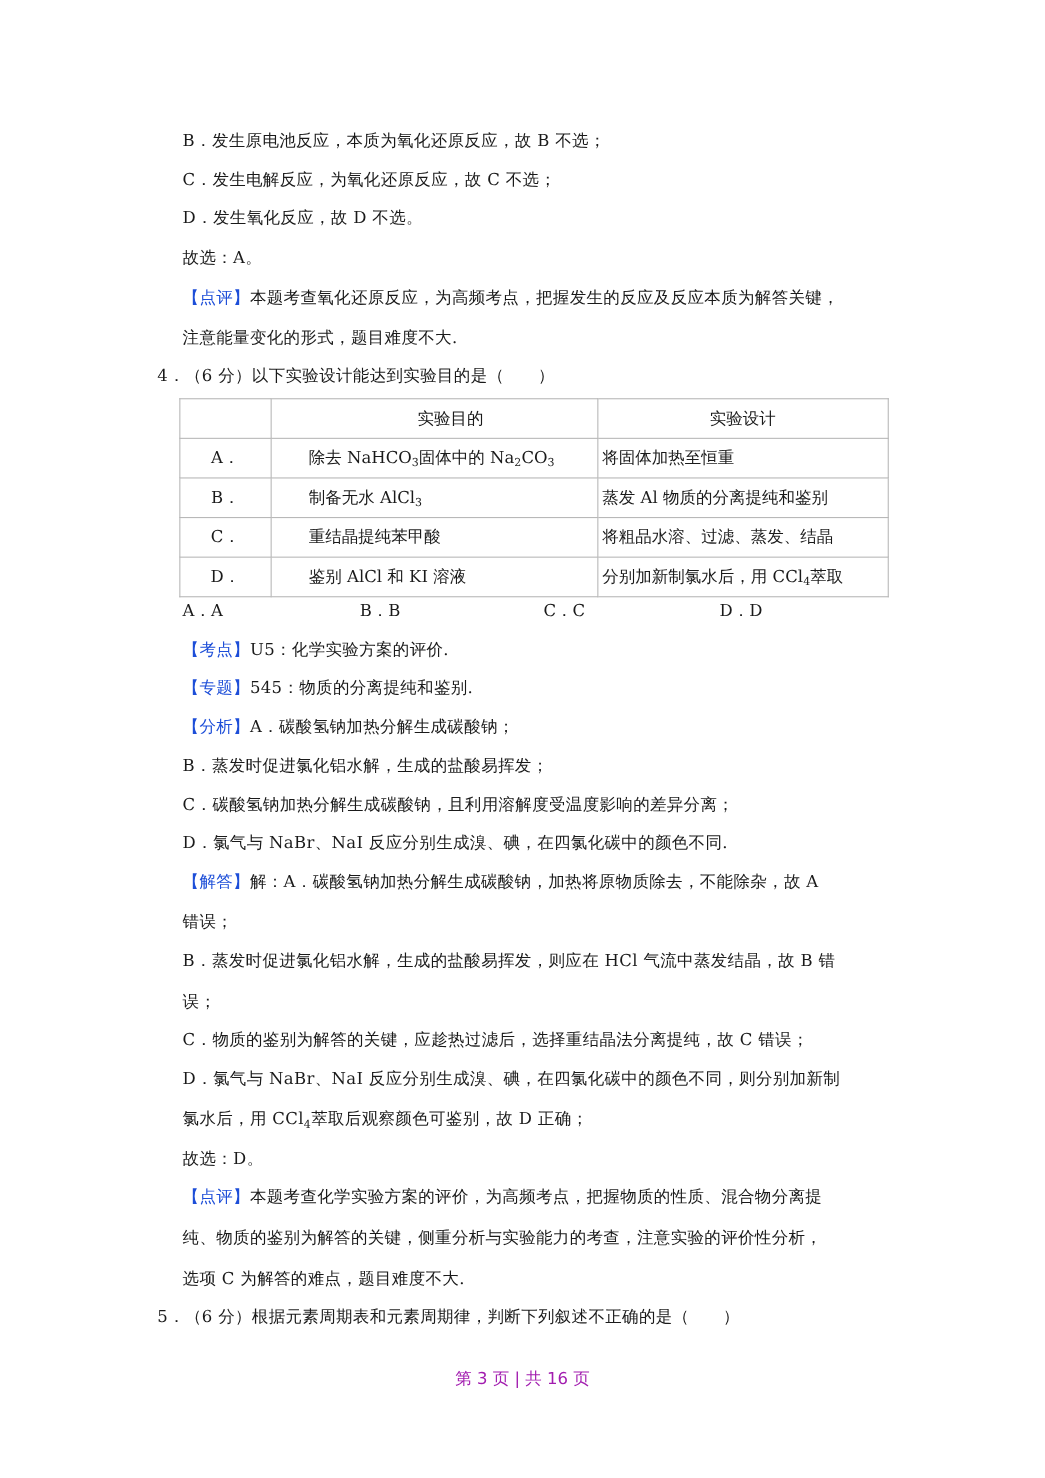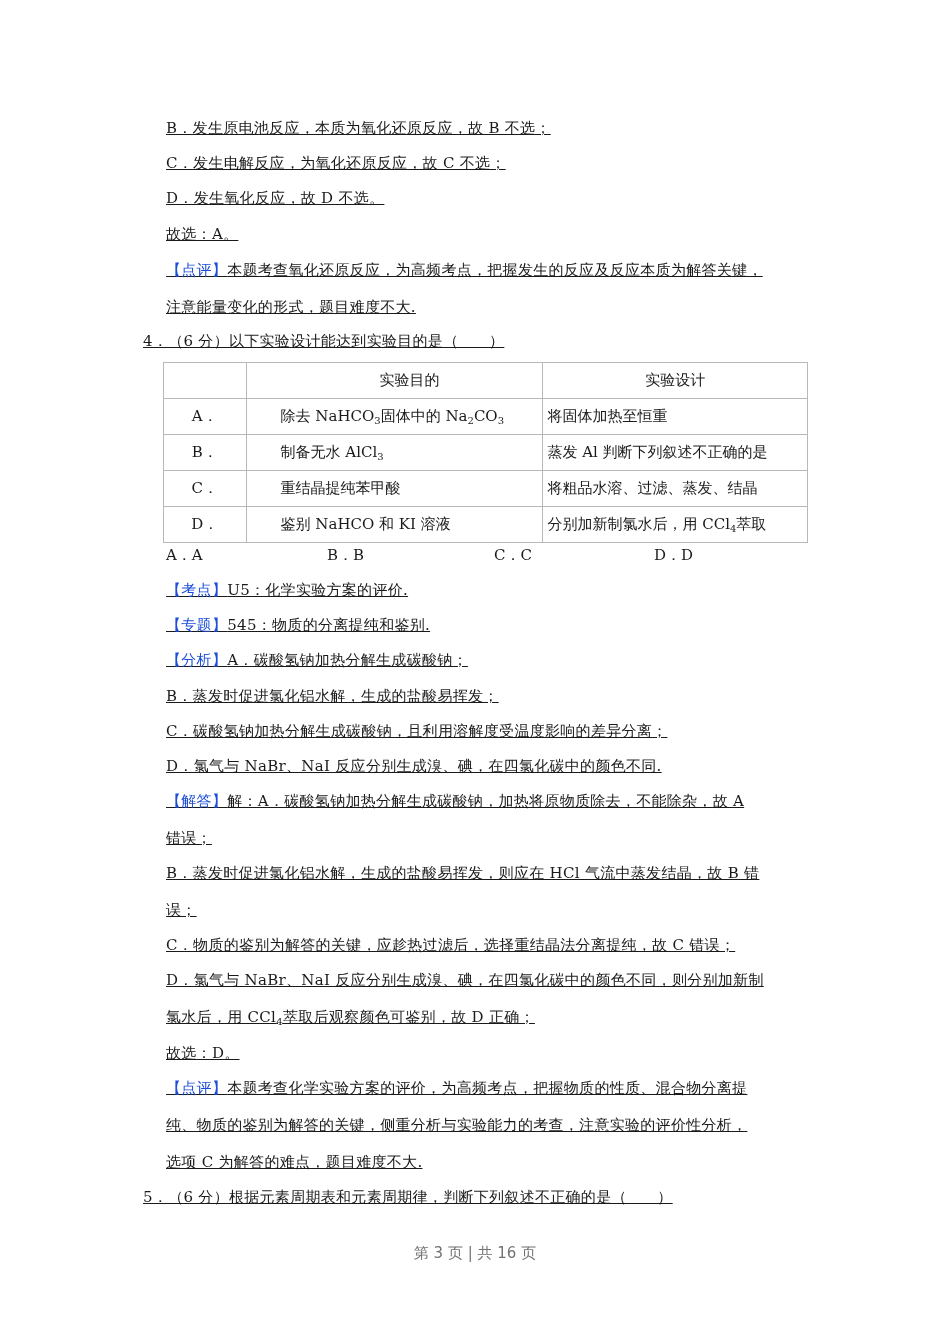--- a/index.html
+++ b/index.html
@@ -5,41 +5,40 @@
   html, body { margin: 0; padding: 0; background: #ffffff; }
   body {
     width: 950px; height: 1344px; position: relative; overflow: hidden;
     font-family: "DejaVu Serif", "Liberation Serif", serif;
     color: #1a1a1a;
   }
   .line {
     position: absolute; left: 166px;
     font-size: 15px; line-height: 20px; white-space: nowrap;
     letter-spacing: 0.3px;
-    text-decoration: underline;
   }
   .q { left: 143px; text-align: center; }
   .tag { color: #1d4ed8; }
   .tbl {
     position: absolute; left: 163px; top: 362px; width: 645px;
     border-collapse: collapse; font-size: 15px;
   }
   .tbl td {
     border: 1px solid #b8b8b8; padding: 0 4px; height: 35px;
     white-space: nowrap; vertical-align: middle;
   }
   .tbl .c0 { width: 86px; text-align: center; }
   .tbl .c1 { width: 267px; padding-left: 34px; }
   .tbl .c2 { width: 265px; }
   .tbl .hd { text-align: center; }
   .opts { position: absolute; top: 545px; left: 166px; font-size: 15px; line-height: 20px; }
   .opts span { position: absolute; white-space: nowrap; }
   .footer {
     position: absolute; top: 1244px; left: 0; width: 950px; text-align: center;
-    font-family: "DejaVu Sans", "Liberation Sans", sans-serif; font-size: 15px; color: #737373;
+    font-family: "DejaVu Sans", "Liberation Sans", sans-serif; font-size: 15px; color: #a21caf;
   }
   sub { font-size: 10px; vertical-align: -3px; line-height: 0; }
 </style>
 </head>
 <body>
 
 <div>
   <div class="line" style="top:118px">B．发生原电池反应，本质为氧化还原反应，故 B 不选；</div>
   <div class="line" style="top:153px">C．发生电解反应，为氧化还原反应，故 C 不选；</div>
   <div class="line" style="top:188px">D．发生氧化反应，故 D 不选。</div>
@@ -61,30 +60,30 @@
       <td class="c2 hd">实验设计</td>
     </tr>
     <tr>
       <td class="c0">A．</td>
       <td class="c1"><span>除去 NaHCO</span><sub>3</sub><span>固体中的 Na</span><sub>2</sub><span>CO</span><sub>3</sub></td>
       <td class="c2">将固体加热至恒重</td>
     </tr>
     <tr>
       <td class="c0">B．</td>
       <td class="c1"><span>制备无水 AlCl</span><sub>3</sub></td>
-      <td class="c2">蒸发 Al 判断下列叙述不正确的是</td>
+      <td class="c2">蒸发 Al 物质的分离提纯和鉴别</td>
     </tr>
     <tr>
       <td class="c0">C．</td>
       <td class="c1">重结晶提纯苯甲酸</td>
       <td class="c2">将粗品水溶、过滤、蒸发、结晶</td>
     </tr>
     <tr>
       <td class="c0">D．</td>
-      <td class="c1">鉴别 NaHCO 和 KI 溶液</td>
+      <td class="c1">鉴别 AlCl 和 KI 溶液</td>
       <td class="c2"><span>分别加新制氯水后，用 CCl</span><sub>4</sub><span>萃取</span></td>
     </tr>
   </tbody>
     </table>
 
   <div class="opts">
     <span style="left:0">A．A</span>
     <span style="left:161px">B．B</span>
     <span style="left:328px">C．C</span>
     <span style="left:488px">D．D</span>

